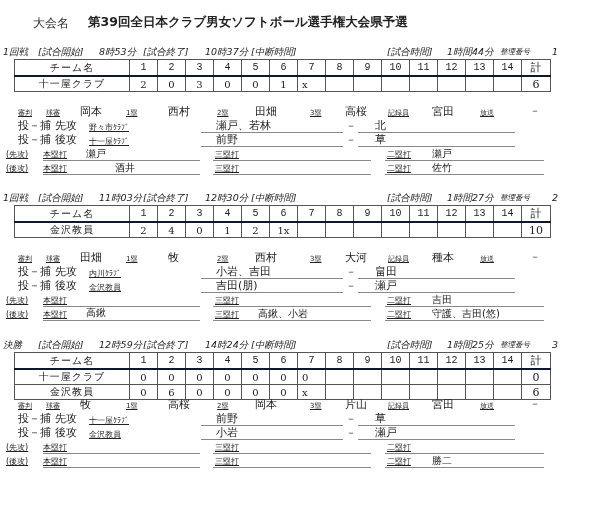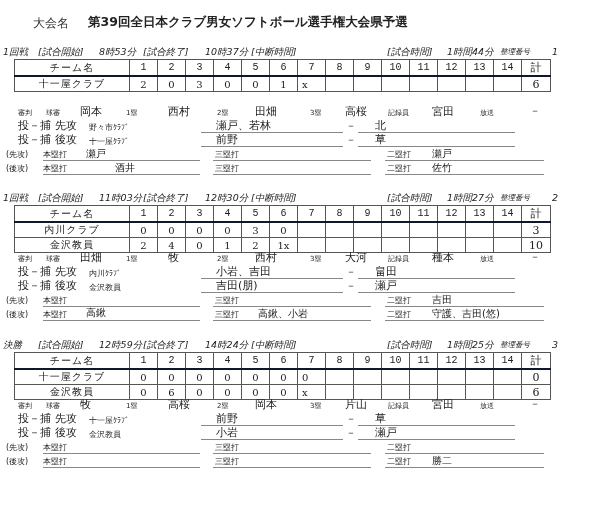--- a/index.html
+++ b/index.html
@@ -15,21 +15,21 @@
 
   table.score { position:absolute; left:14px; top:13px; border-collapse:collapse;
                 font-size:10px; font-family:"DejaVu Serif", serif; color:#222; }
   table.score td { border:1px solid #555; height:14px; padding:0; text-align:center; }
   table.score td.name { width:114px; font-family:"DejaVu Sans", sans-serif; font-size:10px; letter-spacing:1px; }
   table.score td.inn { width:27px; }
   table.score td.inn.val { text-align:left; padding-left:4px; width:23px; }
   table.score td.tot { width:28px; font-size:11px; }
   table.score tr.head td { border-bottom:2px solid #0f172a;font-family:Liberation Mono, monospace; }
 
-  .small { font-size:7px; color:#222; }
+  .small { font-size:7px; color:#222;text-decoration:underline; }
   .mid { font-size:10px; }
   .big { font-size:11px; }
   .uline { position:absolute; height:0; border-bottom:1px solid #888; }
 </style>
 </head>
 <body>
 
 <div class="abs title-label">大会名</div>
 <div class="abs title-text">第39回全日本クラブ男女ソフトボール選手権大会県予選</div>
 
@@ -170,38 +170,20 @@
             <td class="inn">8</td>
             <td class="inn">9</td>
             <td class="inn">10</td>
             <td class="inn">11</td>
             <td class="inn">12</td>
             <td class="inn">13</td>
             <td class="inn">14</td>
             <td class="tot">計</td>
           </tr>
           <tr>
-            <td class="name">内川クラブ</td>
-            <td class="inn">0</td>
-            <td class="inn">0</td>
-            <td class="inn">0</td>
-            <td class="inn">0</td>
-            <td class="inn">3</td>
-            <td class="inn">0</td>
-            <td class="inn val"></td>
-            <td class="inn val"></td>
-            <td class="inn val"></td>
-            <td class="inn val"></td>
-            <td class="inn val"></td>
-            <td class="inn val"></td>
-            <td class="inn val"></td>
-            <td class="inn val"></td>
-            <td class="tot">3</td>
-          </tr>
-          <tr>
             <td class="name">金沢教員</td>
             <td class="inn">2</td>
             <td class="inn">4</td>
             <td class="inn">0</td>
             <td class="inn">1</td>
             <td class="inn">2</td>
             <td class="inn">1x</td>
             <td class="inn val"></td>
             <td class="inn val"></td>
             <td class="inn val"></td>

